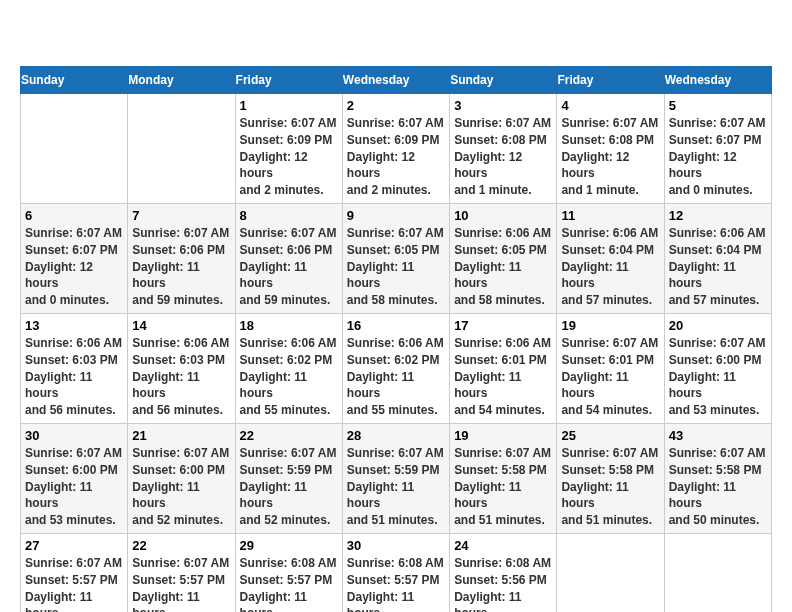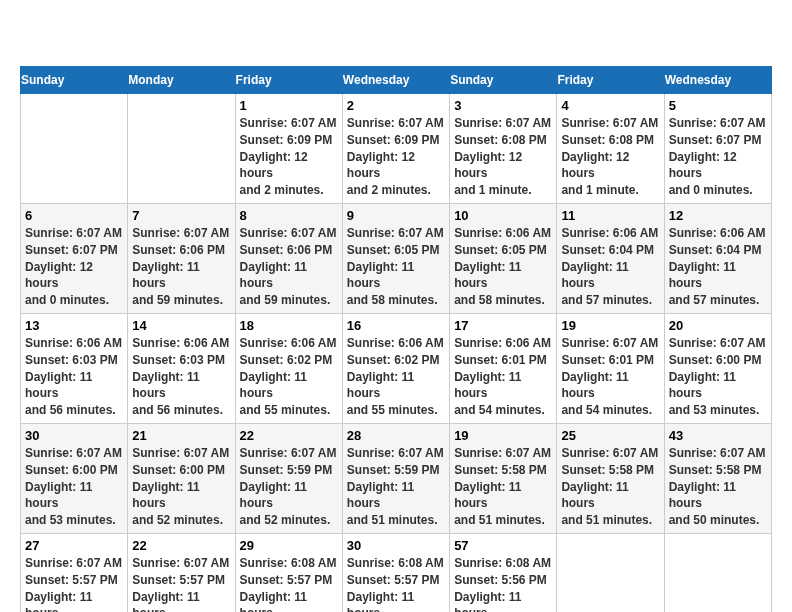--- a/index.html
+++ b/index.html
@@ -336,21 +336,21 @@
 and 49 minutes.</div>
         </td>
         <td>
           <span class="day-number">30</span>
           <div class="day-info" style="white-space: pre-line;">Sunrise: 6:08 AM
 Sunset: 5:57 PM
 Daylight: 11 hours
 and 48 minutes.</div>
         </td>
         <td>
-          <span class="day-number">57</span>
+          <span class="day-number">24</span>
           <div class="day-info" style="white-space: pre-line;">Sunrise: 6:08 AM
 Sunset: 5:56 PM
 Daylight: 11 hours
 and 48 minutes.</div>
         </td>
         <td class="empty-cell"></td>
         <td class="empty-cell"></td>
       </tr>
     </tbody>
 </table>

